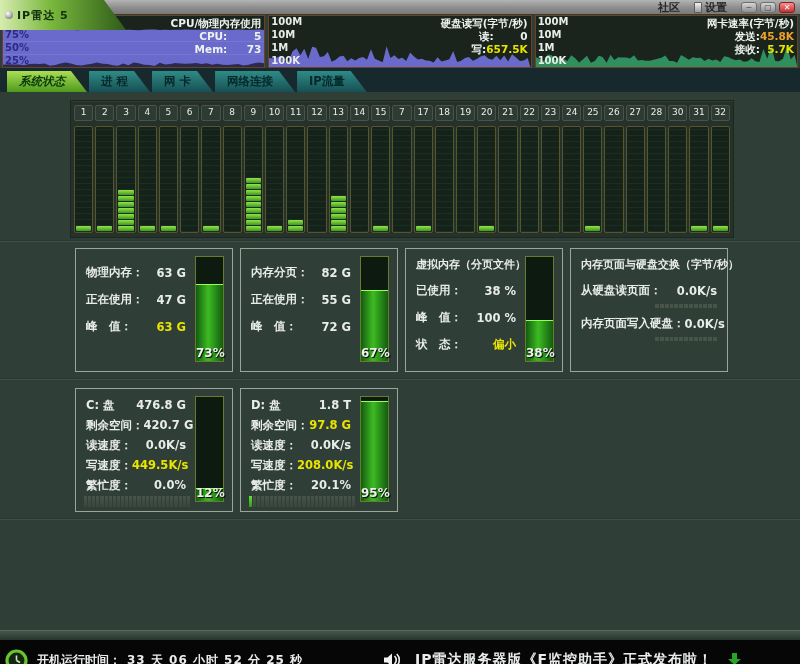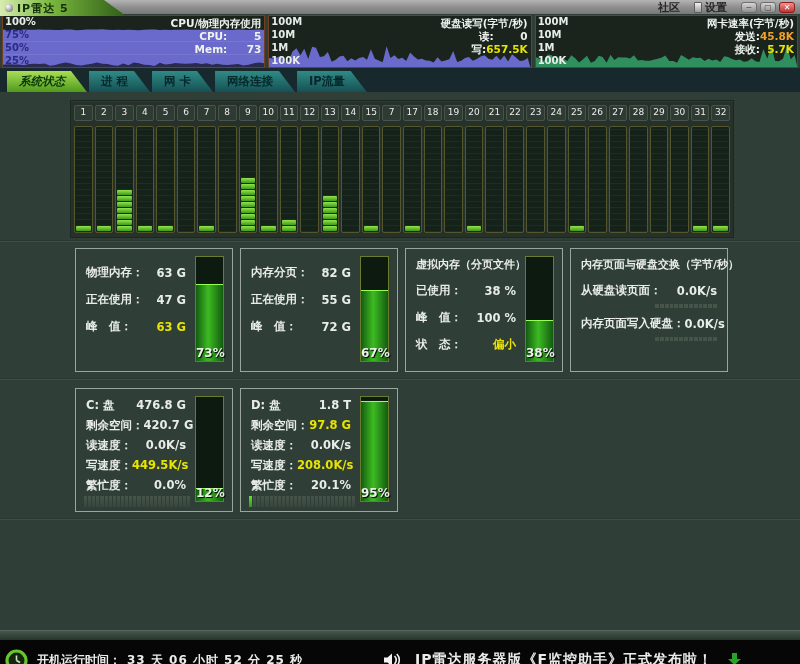--- a/index.html
+++ b/index.html
@@ -6,21 +6,21 @@
   body{
     position:relative;width:800px;height:664px;overflow:hidden;
     background:#2f3e37;
     font-family:"DejaVu Sans","Liberation Sans",sans-serif;
     -webkit-font-smoothing:antialiased;
   }
   
   .titlebar{position:absolute;top:0;left:0;right:0;height:14px;
     background:linear-gradient(#b4b4b4,#8d8d8d 55%,#787878);
     display:flex;align-items:center;z-index:40;}
-  .title-tab{position:absolute;left:0;top:0;height:16px;width:126px;
+  .title-tab{position:absolute;left:0;top:0;height:30px;width:126px;
     background:linear-gradient(90deg,#d7ecb0 0%,#7ab83e 40%,#2f5c18 100%);
     clip-path:polygon(0 0,104px 0,126px 100%,0 100%);
     display:flex;align-items:center;gap:4px;padding-left:5px;box-sizing:border-box;}
   .radar-icon{width:8px;height:8px;border-radius:50%;
     background:radial-gradient(circle at 35% 30%,#ffffff,#8f8f8f 70%,#5a5a5a);flex:none;}
   .title-text{font-size:11px;font-weight:bold;color:#12300c;letter-spacing:1px;white-space:nowrap;}
   .titlebar-right{margin-left:auto;display:flex;align-items:center;gap:14px;padding-right:5px;}
   .menu-link{font-size:11px;color:#262626;font-weight:bold;cursor:default;}
   .menu-item{display:flex;align-items:center;gap:3px;font-size:11px;color:#262626;font-weight:bold;}
   .settings-icon{width:6px;height:9px;background:linear-gradient(#f2f2f2,#9a9a9a);
@@ -329,24 +329,20 @@
     </div>
     <div class="core">
       <div class="core-num">27</div>
       <div class="core-bar"></div>
     </div>
     <div class="core">
       <div class="core-num">28</div>
       <div class="core-bar"></div>
     </div>
     <div class="core">
-      <div class="core-num">29</div>
-      <div class="core-bar"></div>
-    </div>
-    <div class="core">
       <div class="core-num">30</div>
       <div class="core-bar"></div>
     </div>
     <div class="core">
       <div class="core-num">31</div>
       <div class="core-bar">
         <div class="seg"></div>
       </div>
     </div>
     <div class="core">

